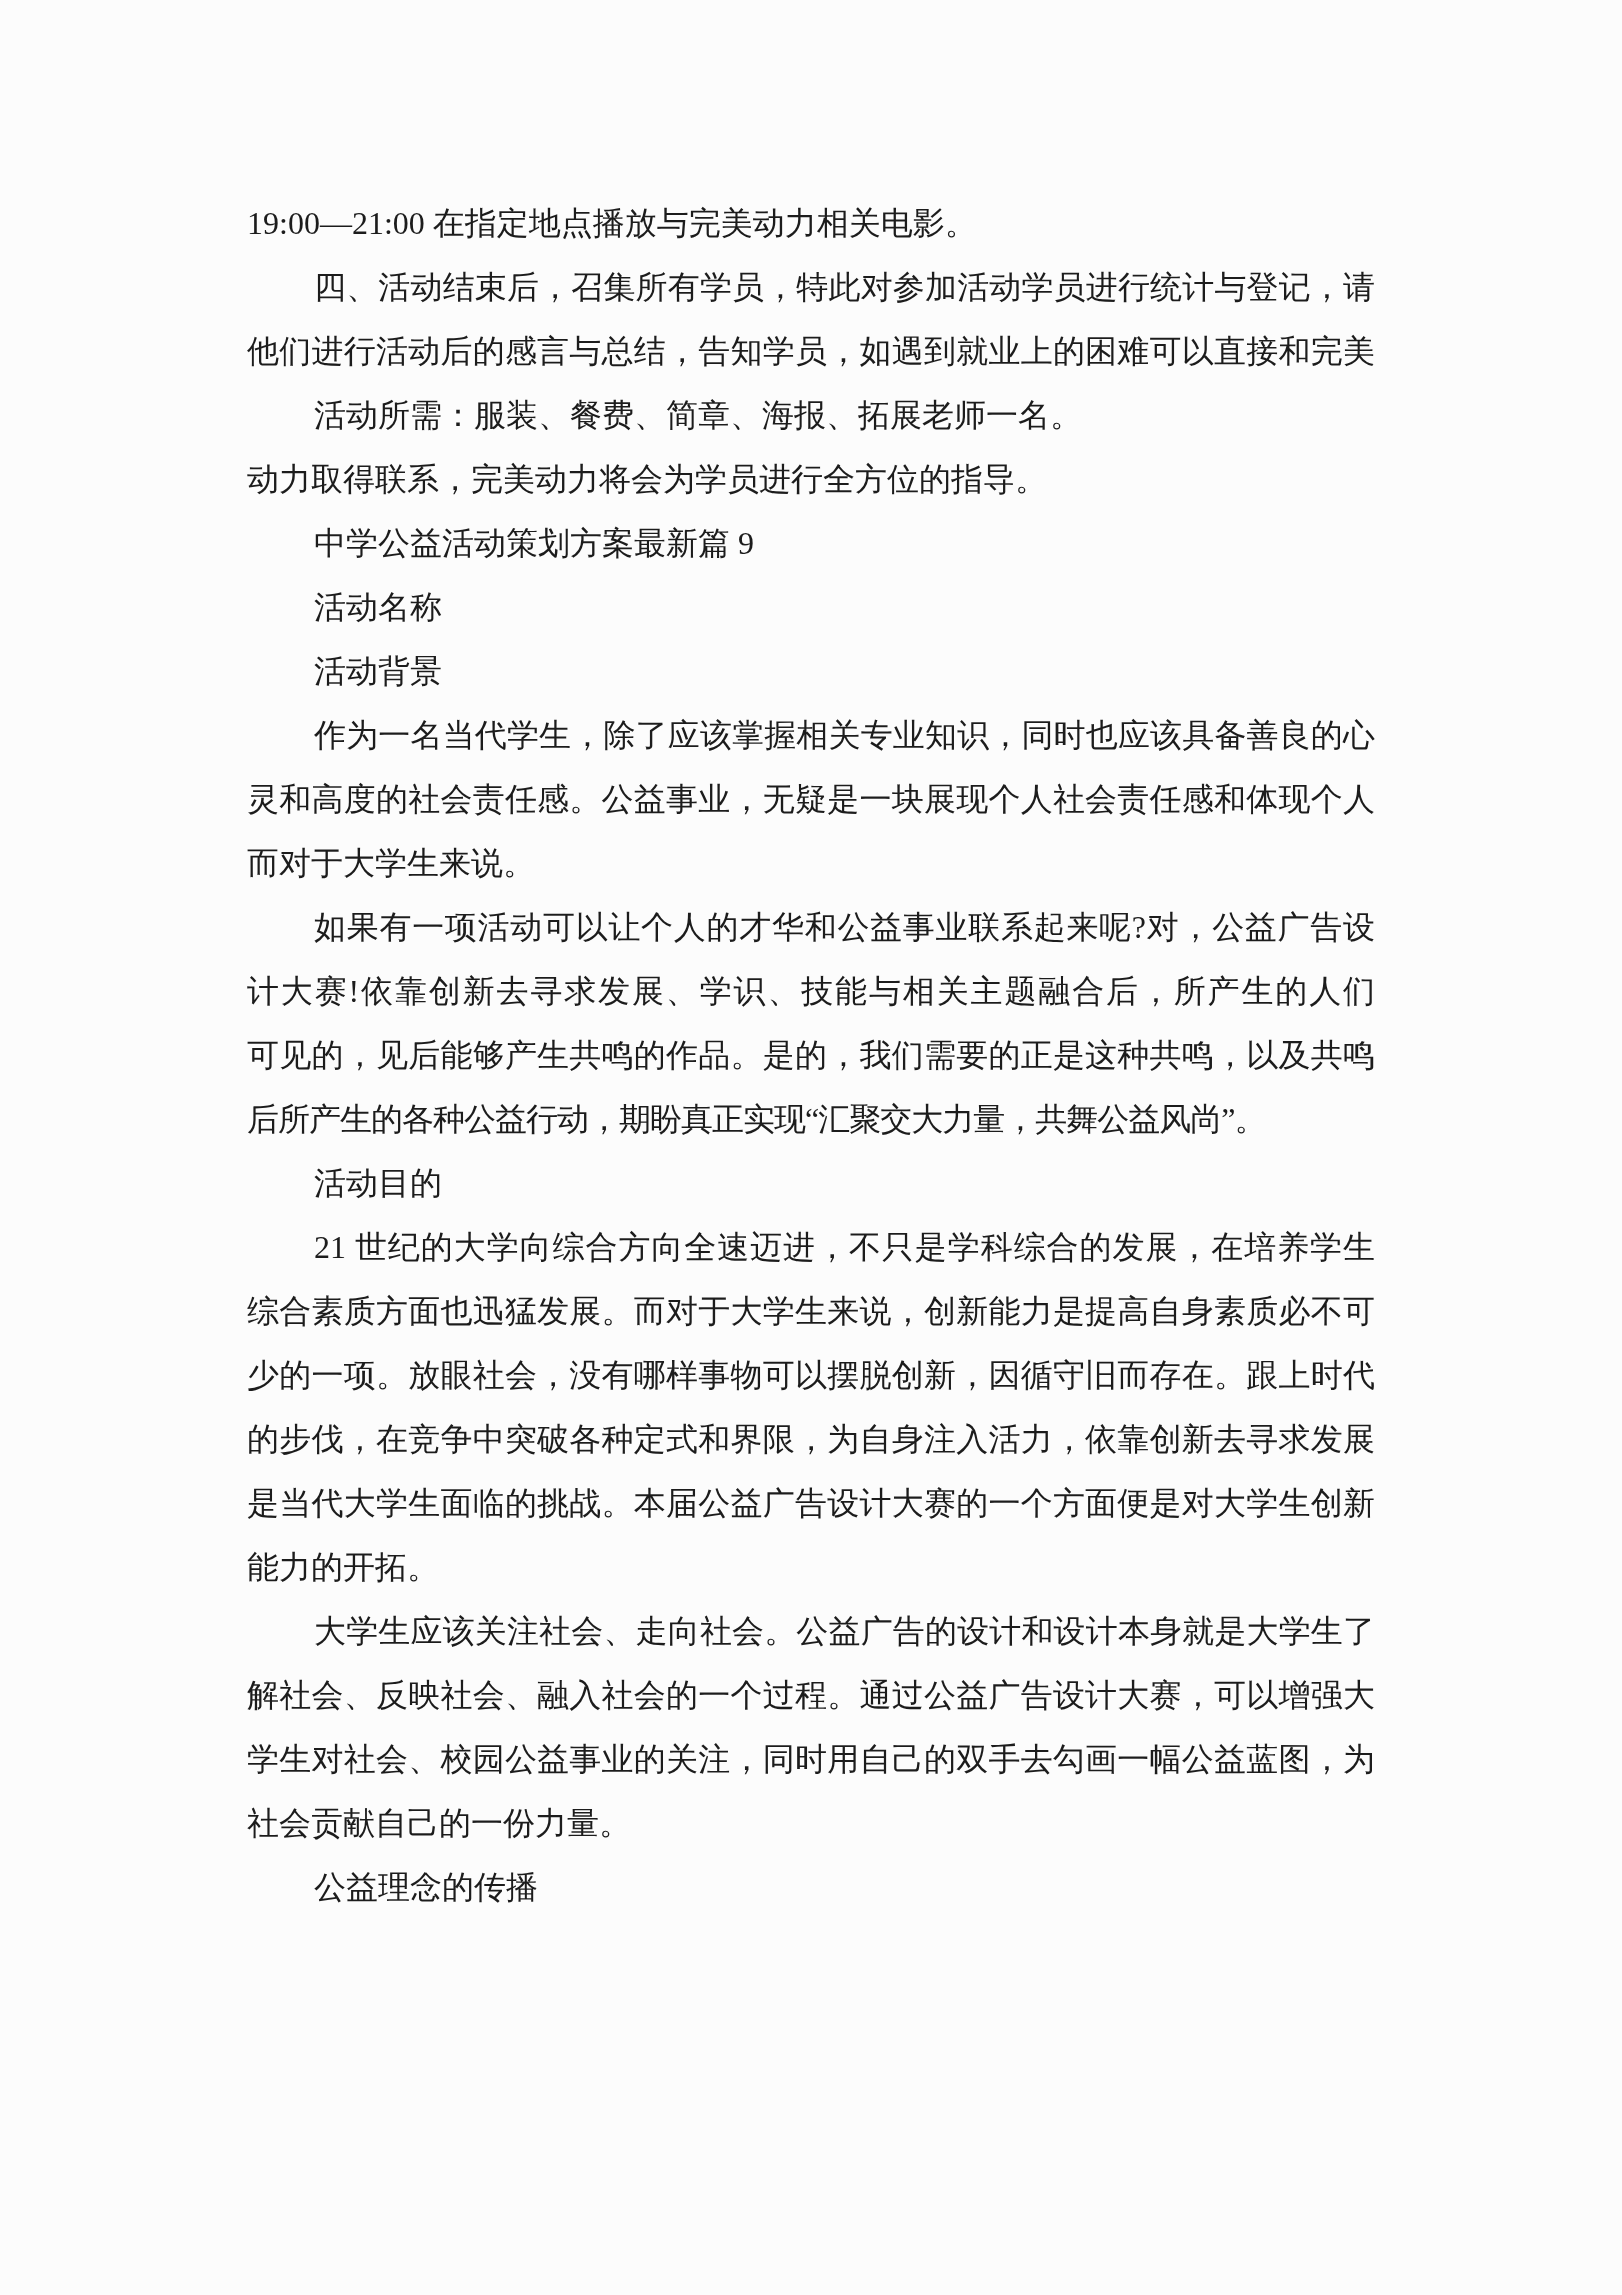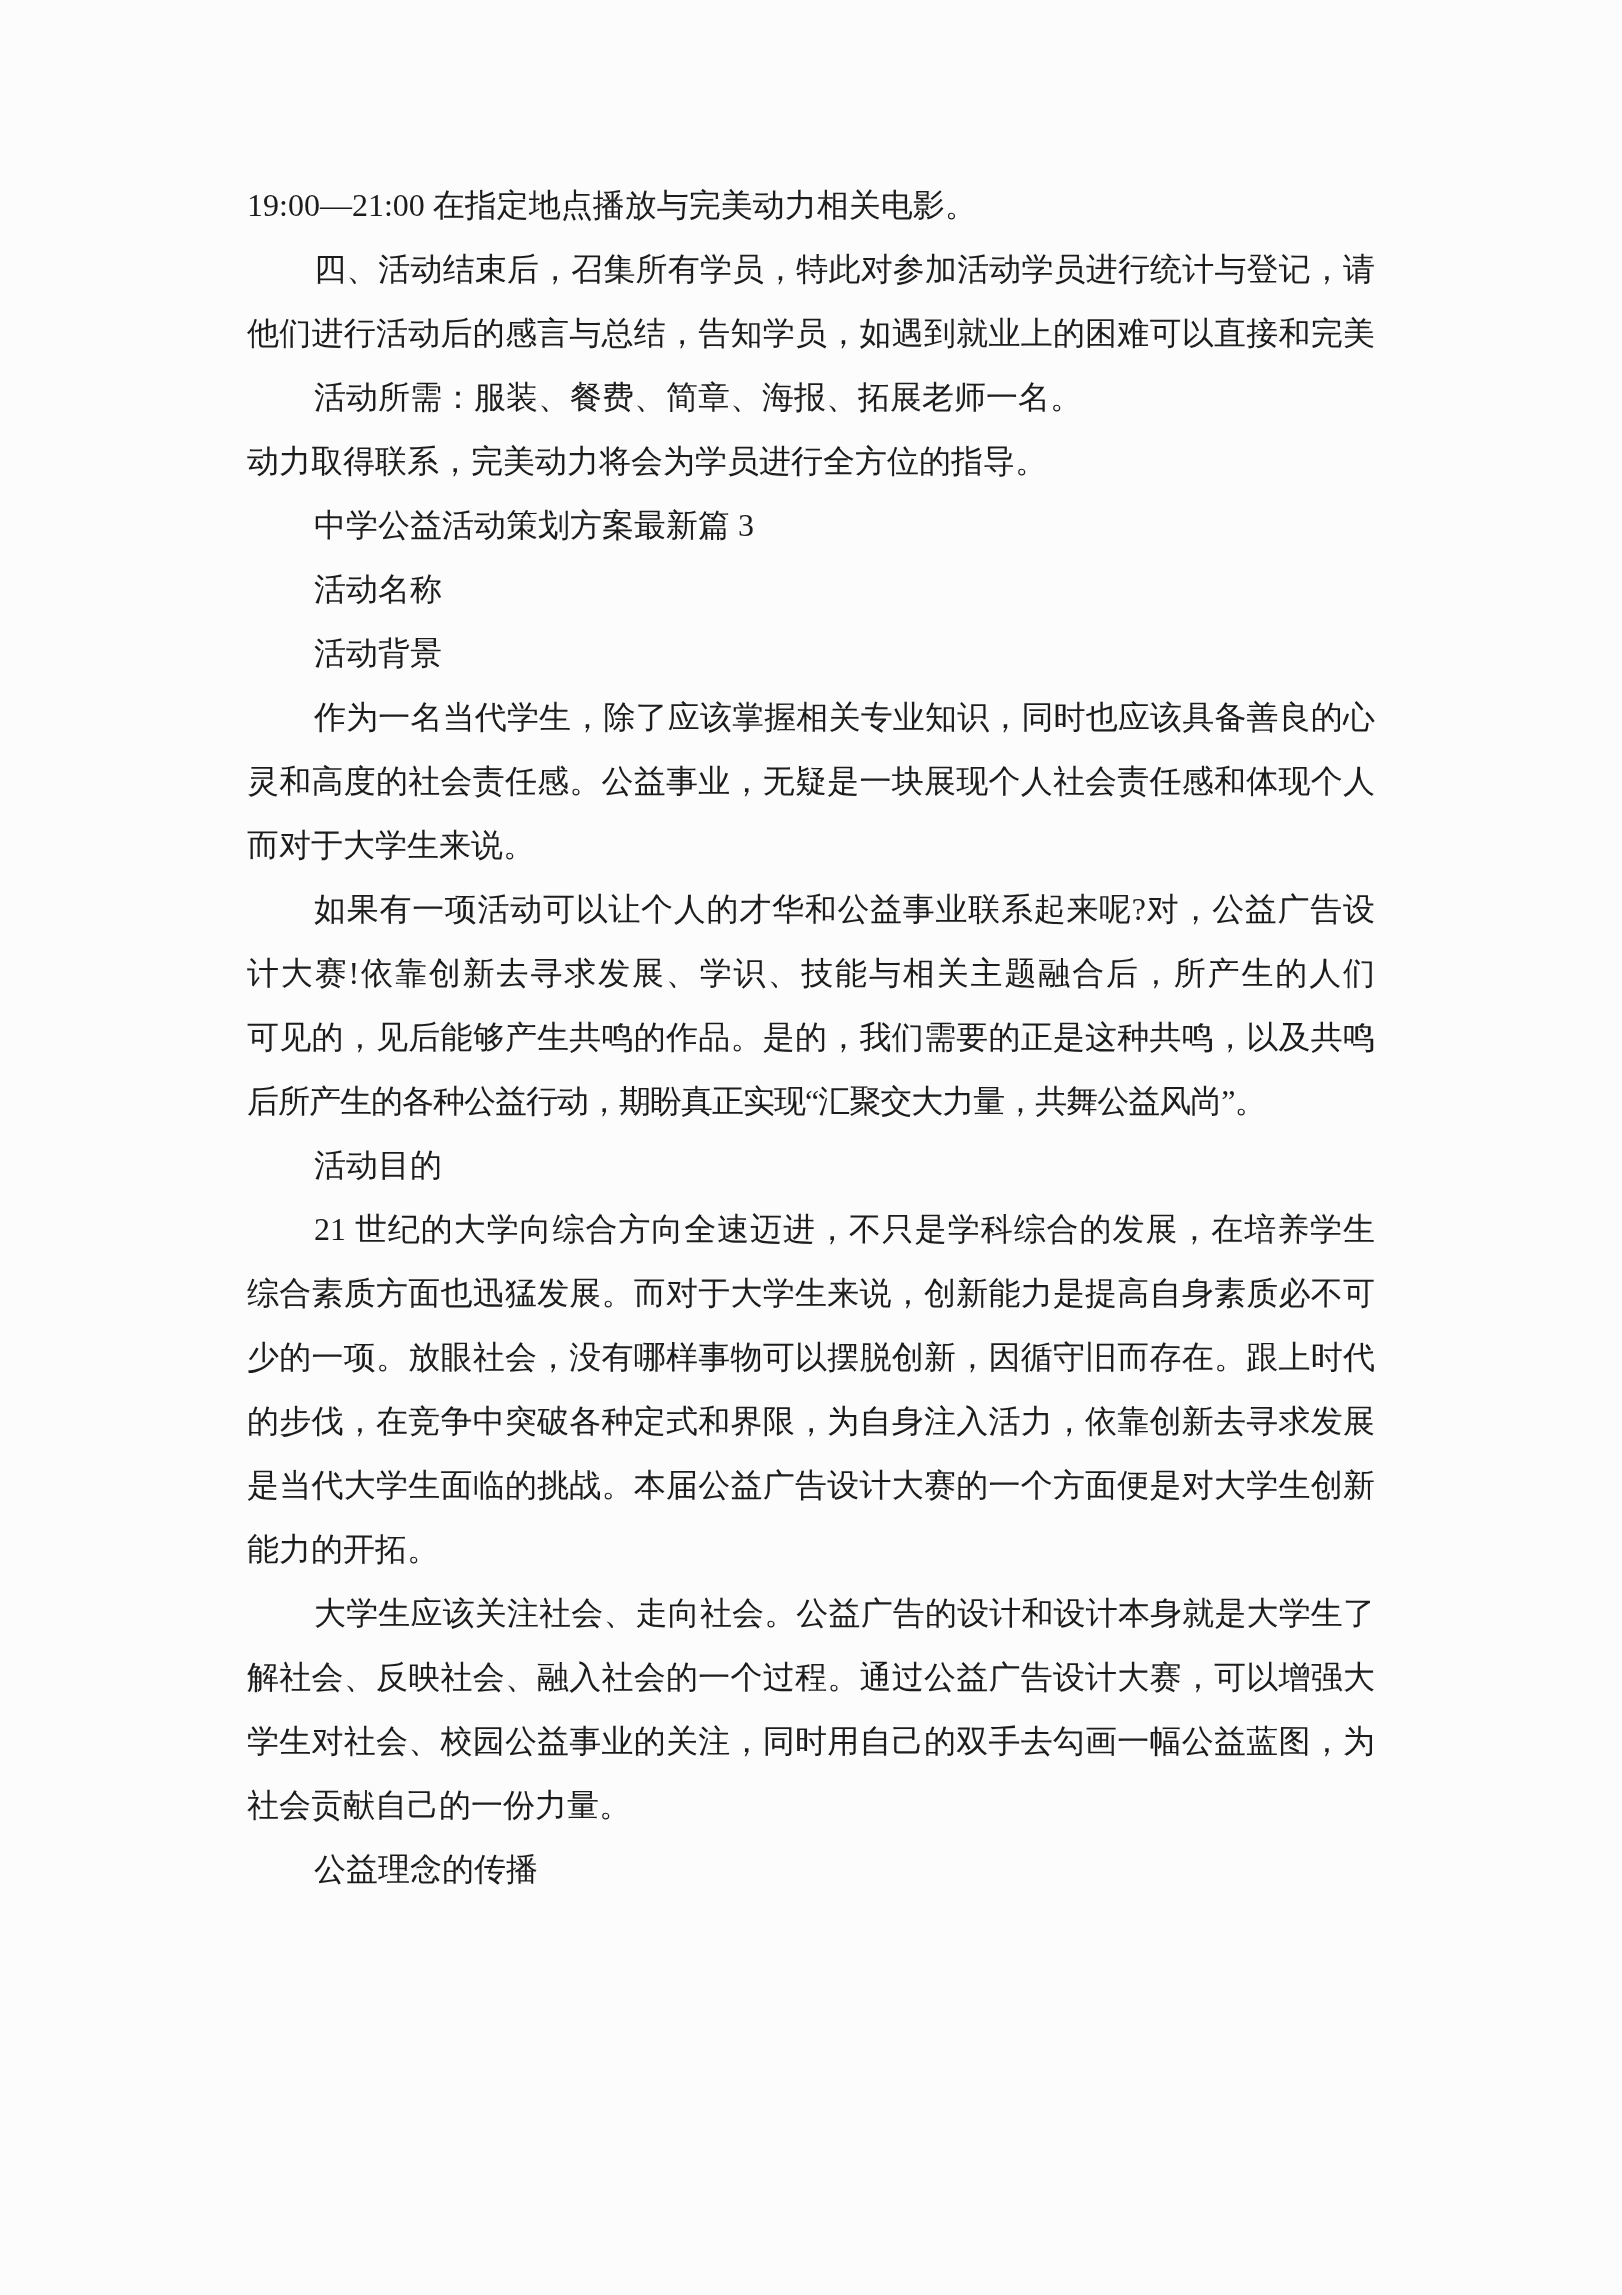--- a/index.html
+++ b/index.html
@@ -15,21 +15,21 @@
     position:relative;
     width:1623px;
     height:2295px;
     background:var(--bg);
     overflow:hidden;
     font-family:"Liberation Serif","DejaVu Serif",serif;
   }
   .text-block{
     position:absolute;
     left:247px;
-    top:173px;
+    top:191px;
     width:1128px;
   }
   .line{
     height:64px;
     line-height:64px;
     font-size:32px;
     color:var(--ink);
     white-space:nowrap;
     font-kerning:none;
   }
@@ -48,21 +48,21 @@
 </head>
 <body>
 
 <div class="page">
   <div class="text-block">
       <div class="line">19:00—21:00 在指定地点播放与完美动力相关电影。</div>
       <div class="line indent full">四、活动结束后，召集所有学员，特此对参加活动学员进行统计与登记，请</div>
       <div class="line full">他们进行活动后的感言与总结，告知学员，如遇到就业上的困难可以直接和完美</div>
       <div class="line indent">活动所需：服装、餐费、简章、海报、拓展老师一名。</div>
       <div class="line">动力取得联系，完美动力将会为学员进行全方位的指导。</div>
-      <div class="line indent">中学公益活动策划方案最新篇 3</div>
+      <div class="line indent">中学公益活动策划方案最新篇 9</div>
       <div class="line indent">活动名称</div>
       <div class="line indent">活动背景</div>
       <div class="line indent full">作为一名当代学生，除了应该掌握相关专业知识，同时也应该具备善良的心</div>
       <div class="line full">灵和高度的社会责任感。公益事业，无疑是一块展现个人社会责任感和体现个人</div>
       <div class="line">而对于大学生来说。</div>
       <div class="line indent full">如果有一项活动可以让个人的才华和公益事业联系起来呢?对，公益广告设</div>
       <div class="line full">计大赛!依靠创新去寻求发展、学识、技能与相关主题融合后，所产生的人们</div>
       <div class="line full">可见的，见后能够产生共鸣的作品。是的，我们需要的正是这种共鸣，以及共鸣</div>
       <div class="line tight">后所产生的各种公益行动，期盼真正实现“汇聚交大力量，共舞公益风尚”。</div>
       <div class="line indent">活动目的</div>

